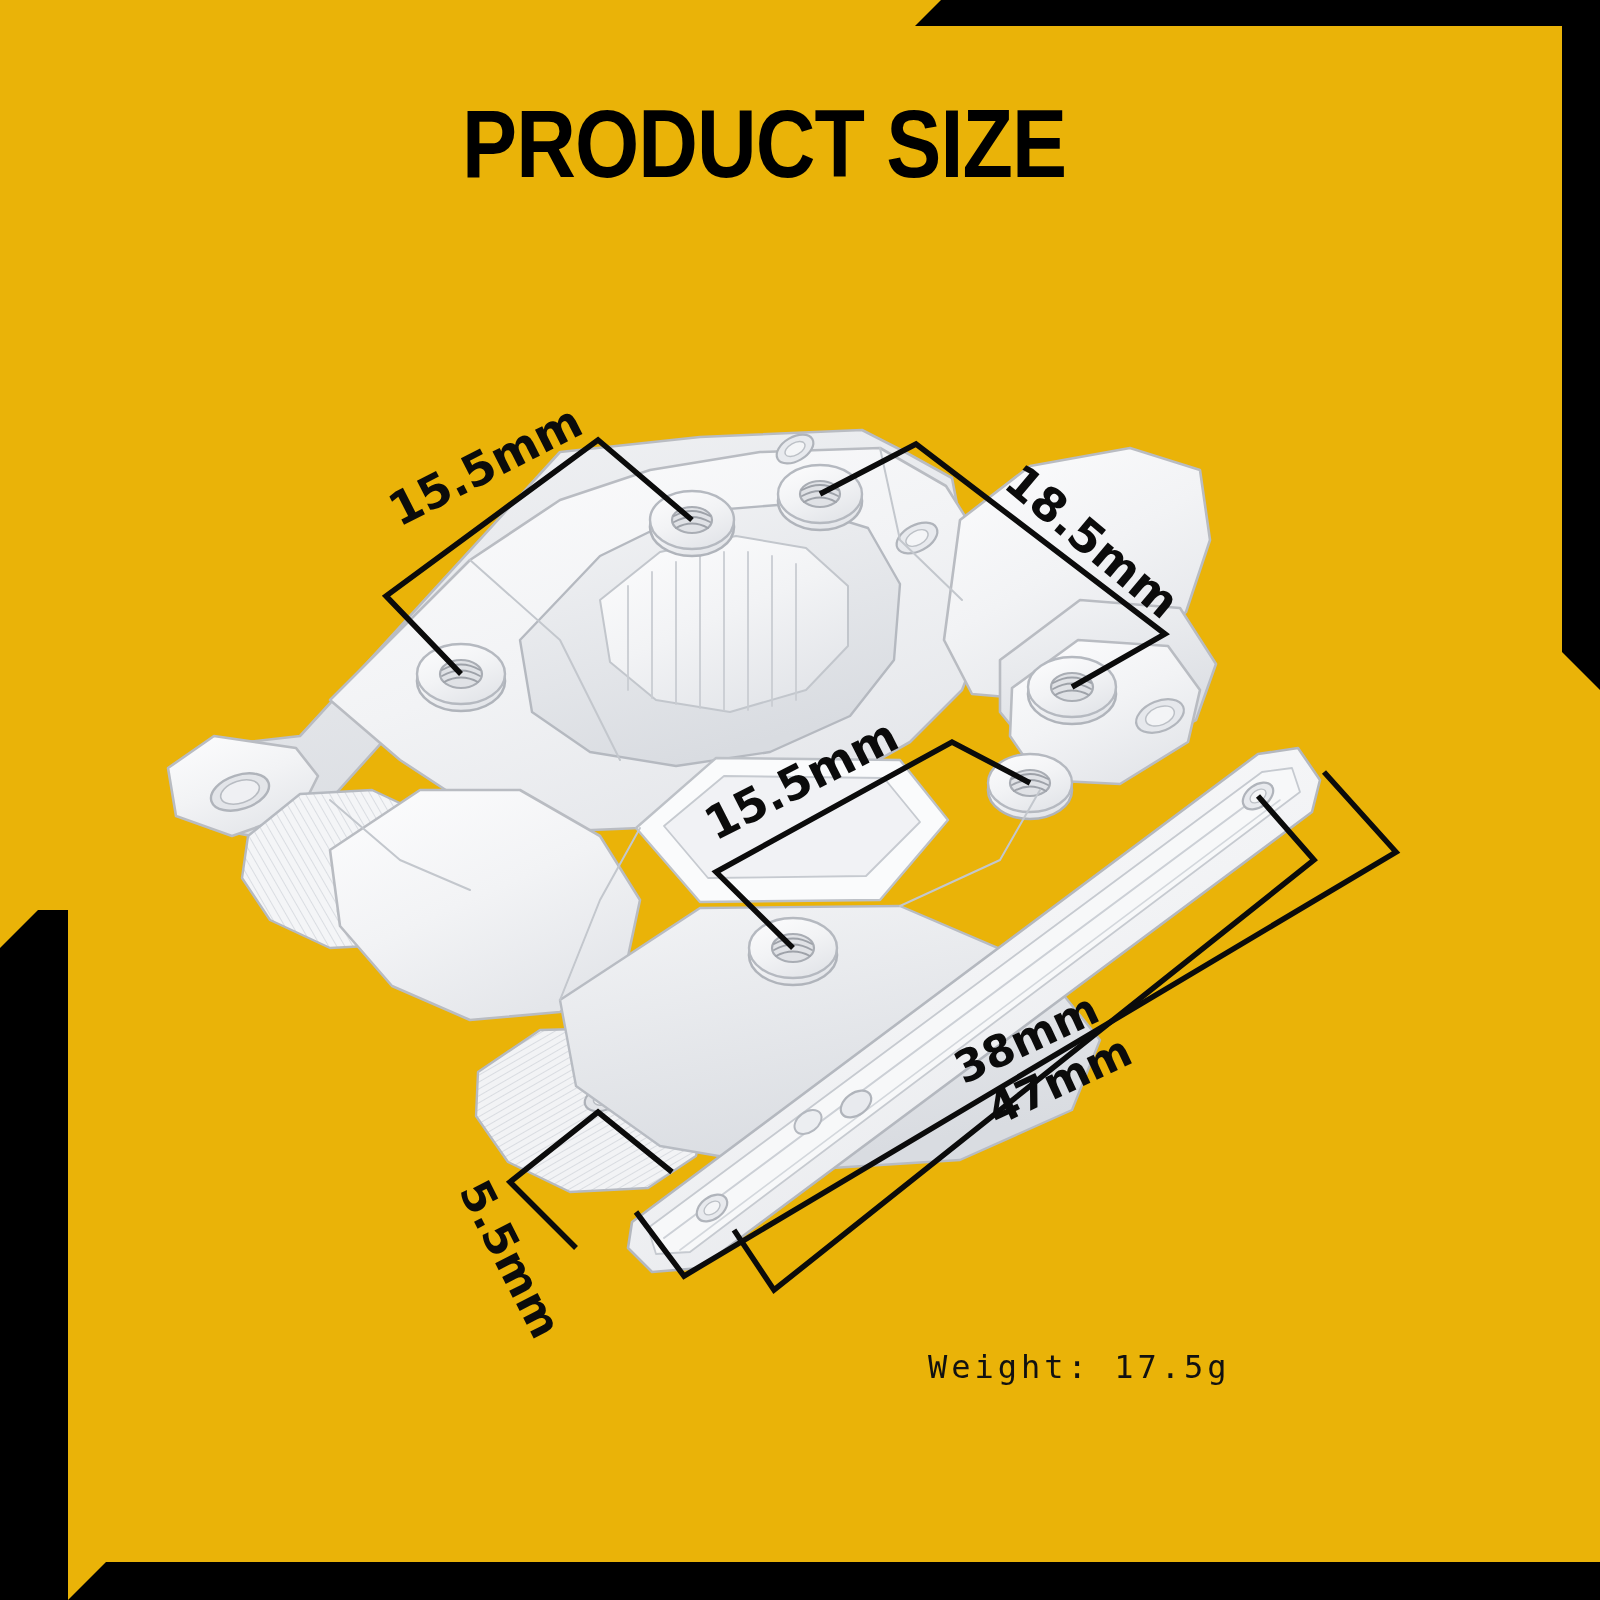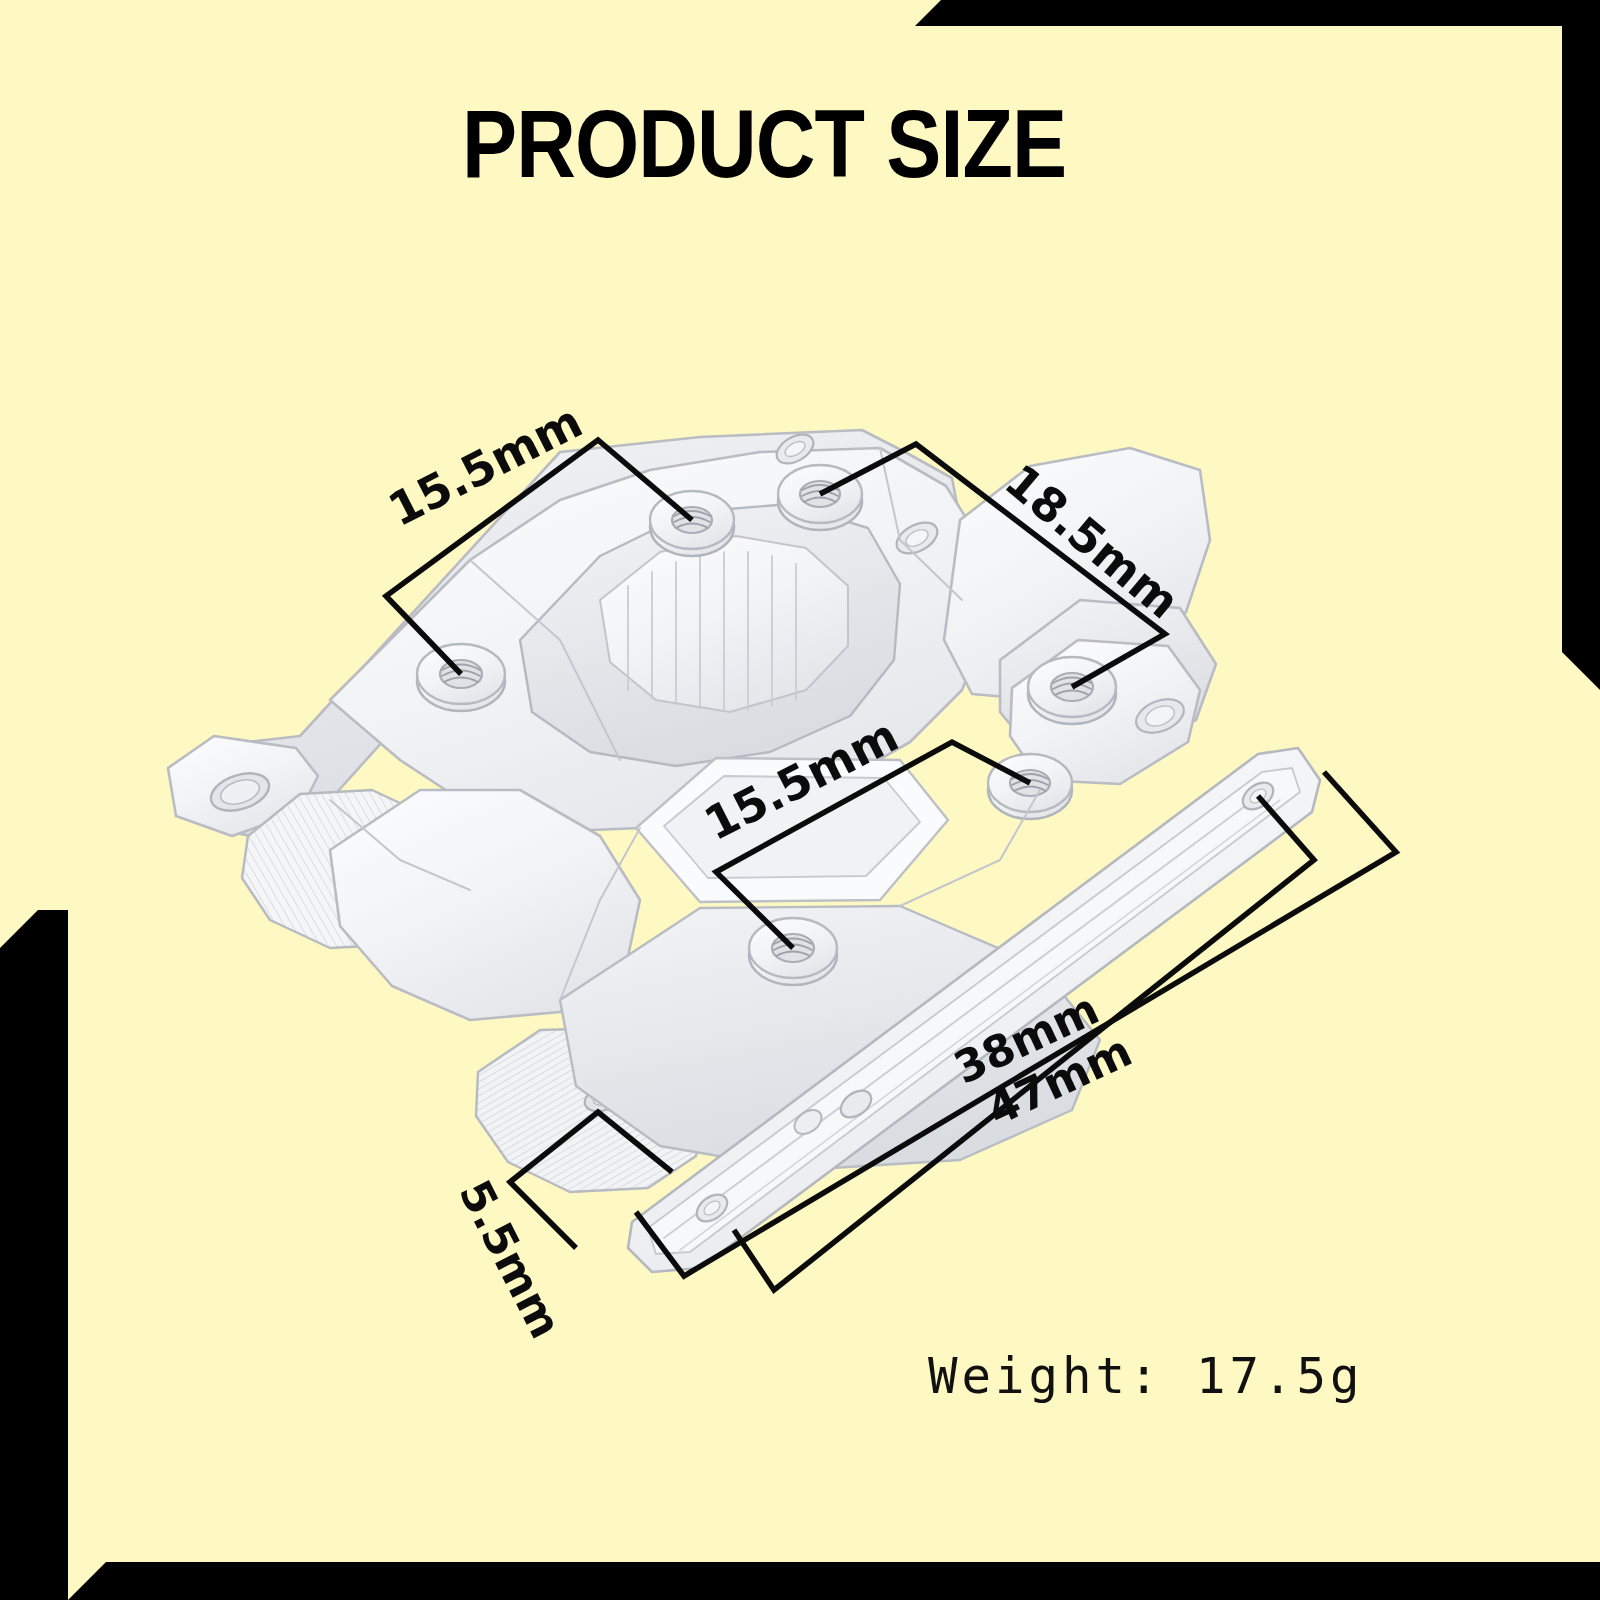--- a/index.html
+++ b/index.html
@@ -4,21 +4,21 @@
 <style>
   html, body {
     margin: 0;
     padding: 0;
     background: #ffffff;
   }
   #page {
     position: relative;
     width: 1600px;
     height: 1600px;
-    background: #fef9c3;
+    background: #eab308;
     overflow: hidden;
     font-family: "DejaVu Sans", sans-serif;
   }
 
   
   .frame-bar {
     position: absolute;
     background: #000000;
   }
   #frame-top {
@@ -65,21 +65,21 @@
     transform-origin: left top;
     white-space: nowrap;
   }
 
   
   #weight {
     position: absolute;
     left: 928px;
     top: 1348px;
     font-family: "DejaVu Sans Mono", monospace;
-    font-size: 49px;
+    font-size: 32px;
     letter-spacing: 4px;
     color: #111111;
     white-space: nowrap;
   }
 
   
   #drawing {
     position: absolute;
     left: 0;
     top: 0;

